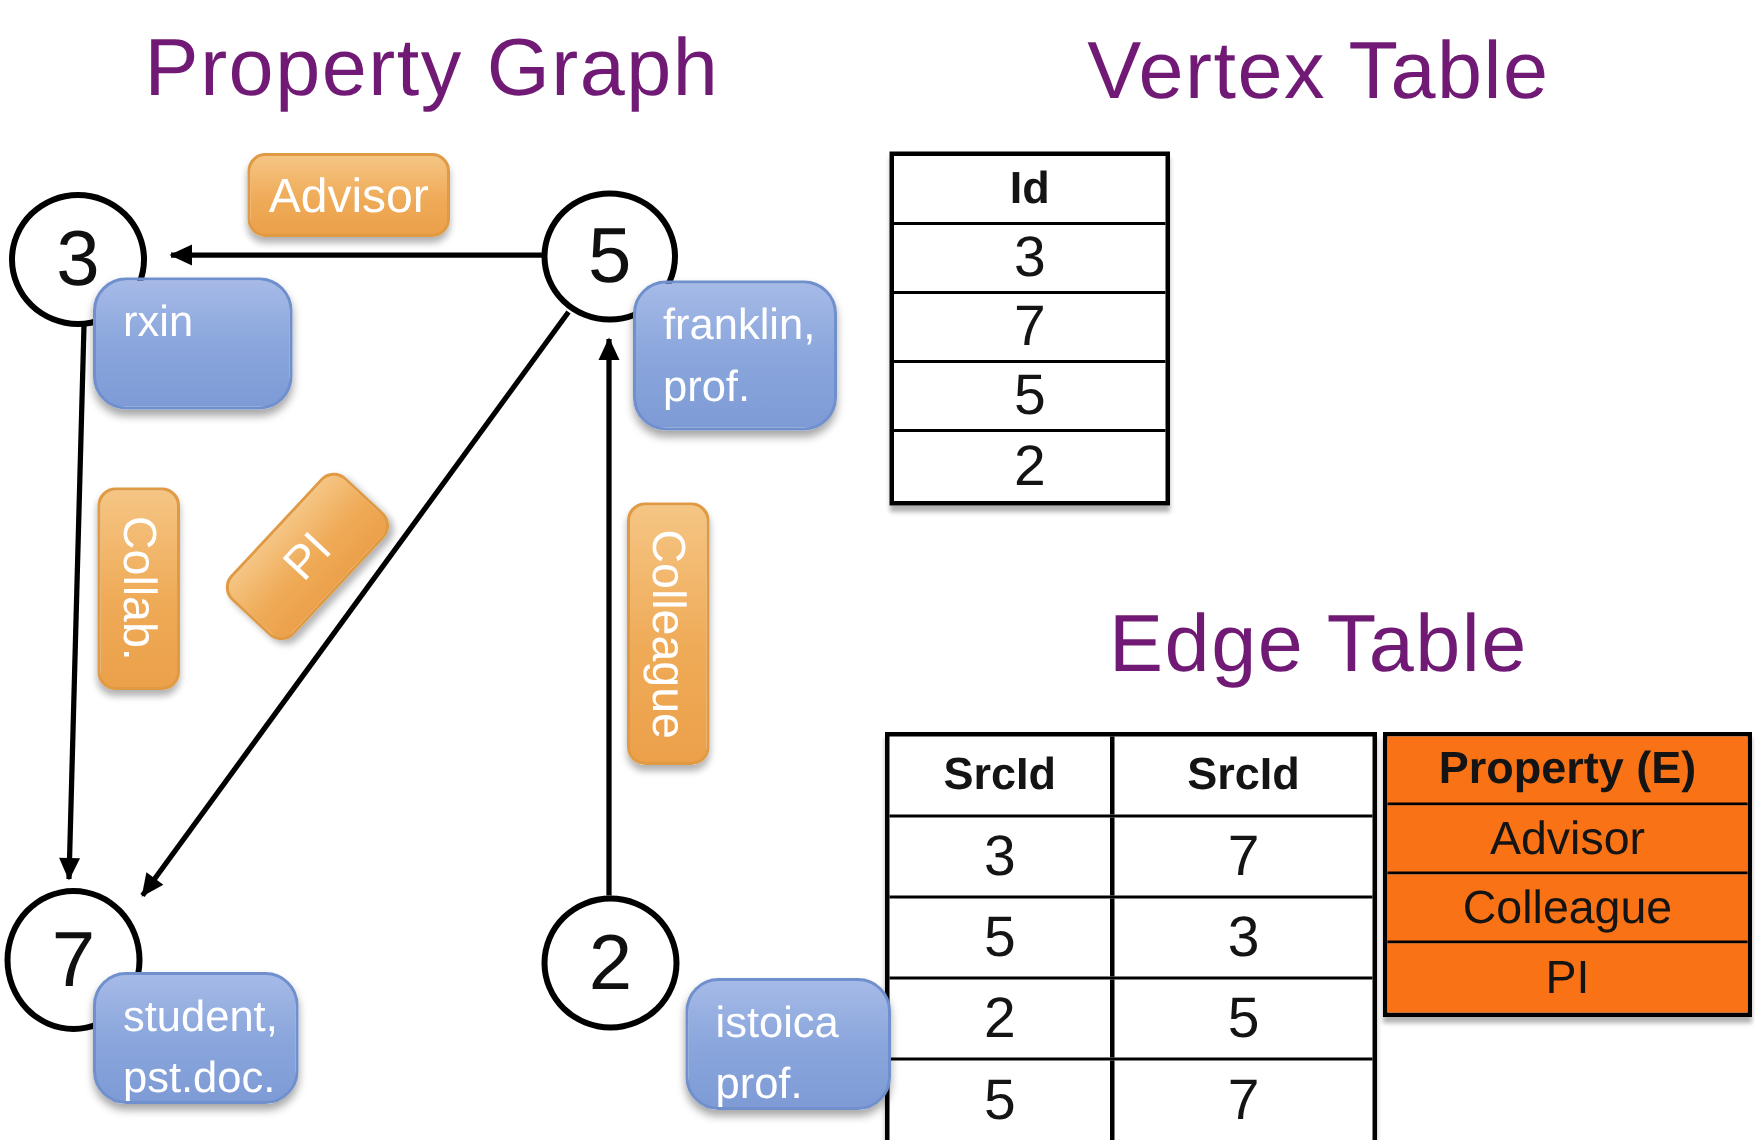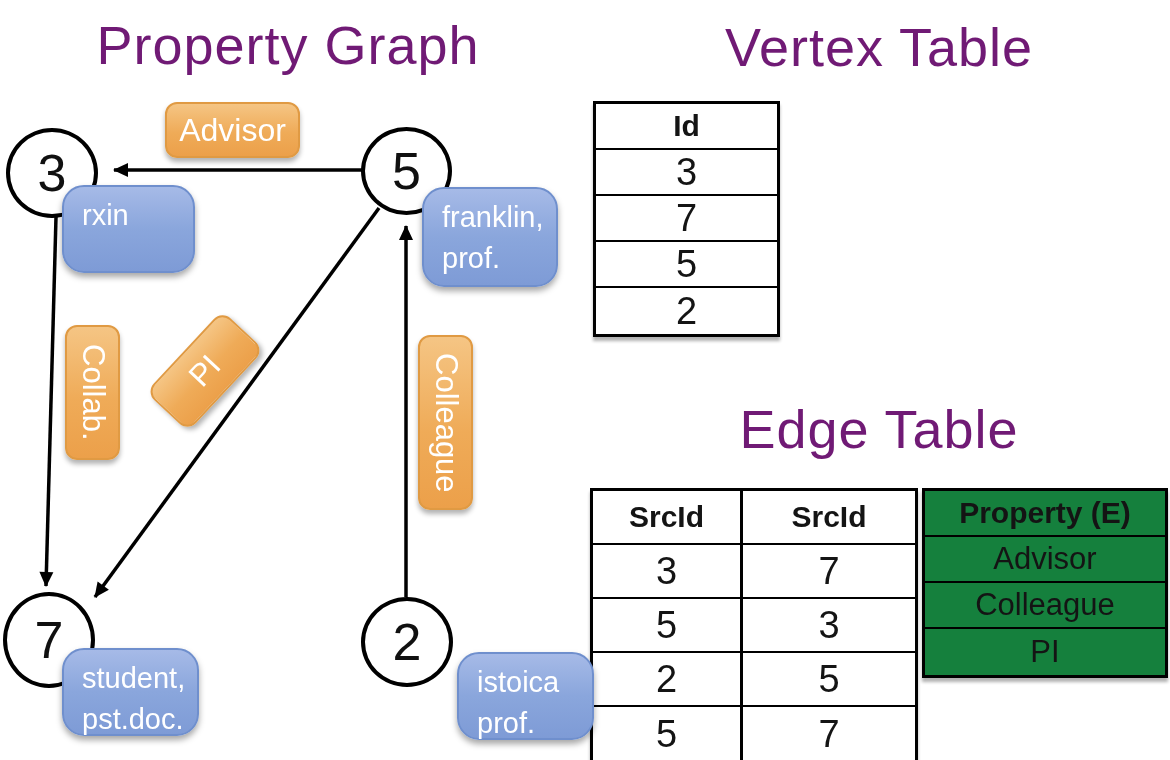--- a/index.html
+++ b/index.html
@@ -31,21 +31,21 @@
         box-sizing:border-box;}
 
   .tcol{position:absolute;border:3px solid #000;box-sizing:border-box;
         box-shadow:0 4px 3px rgba(0,0,0,.30);background:#fff;}
   .cell{height:46px;box-sizing:border-box;border-bottom:2px solid #000;
         display:flex;align-items:center;justify-content:center;font-size:31px;color:#141414;}
   .cell:last-child{border-bottom:none;}
   .cell.header{font-weight:bold;font-size:30px;}
   .cell.num{font-size:38px;font-weight:300;}
   .vfill .cell{background:#d9e2f3;}
-  .efill .cell{background:#15803d;}
+  .efill .cell{background:#f97316;}
   .row{height:54px;box-sizing:border-box;border-bottom:2px solid #000;display:flex;}
   .row:last-child{border-bottom:none;}
   .row .c{display:flex;align-items:center;justify-content:center;box-sizing:border-box;
           font-size:38px;font-weight:300;color:#141414;}
   .row .c.h{font-weight:bold;font-size:30px;}
   .row .c.src{width:150px;border-right:3px solid #000;}
   .row .c.dst{flex:1;}
 </style>
 </head>
 <body>

